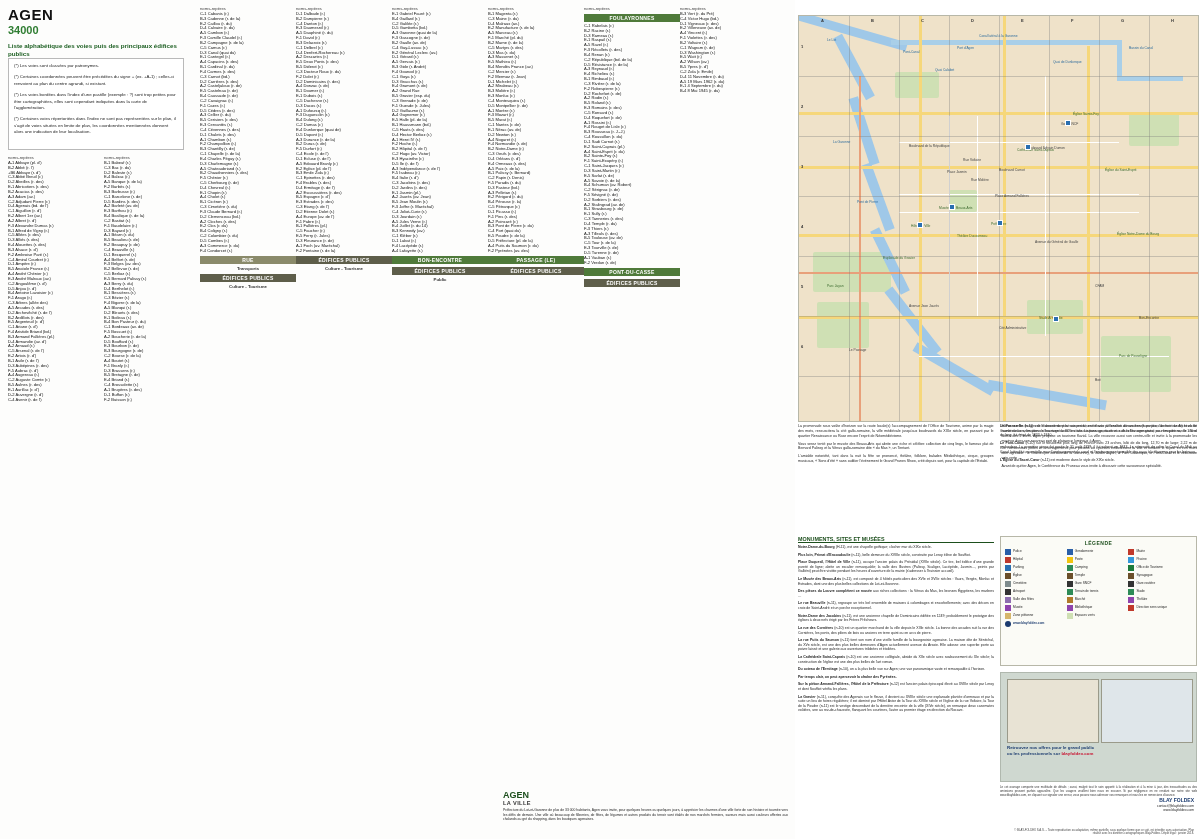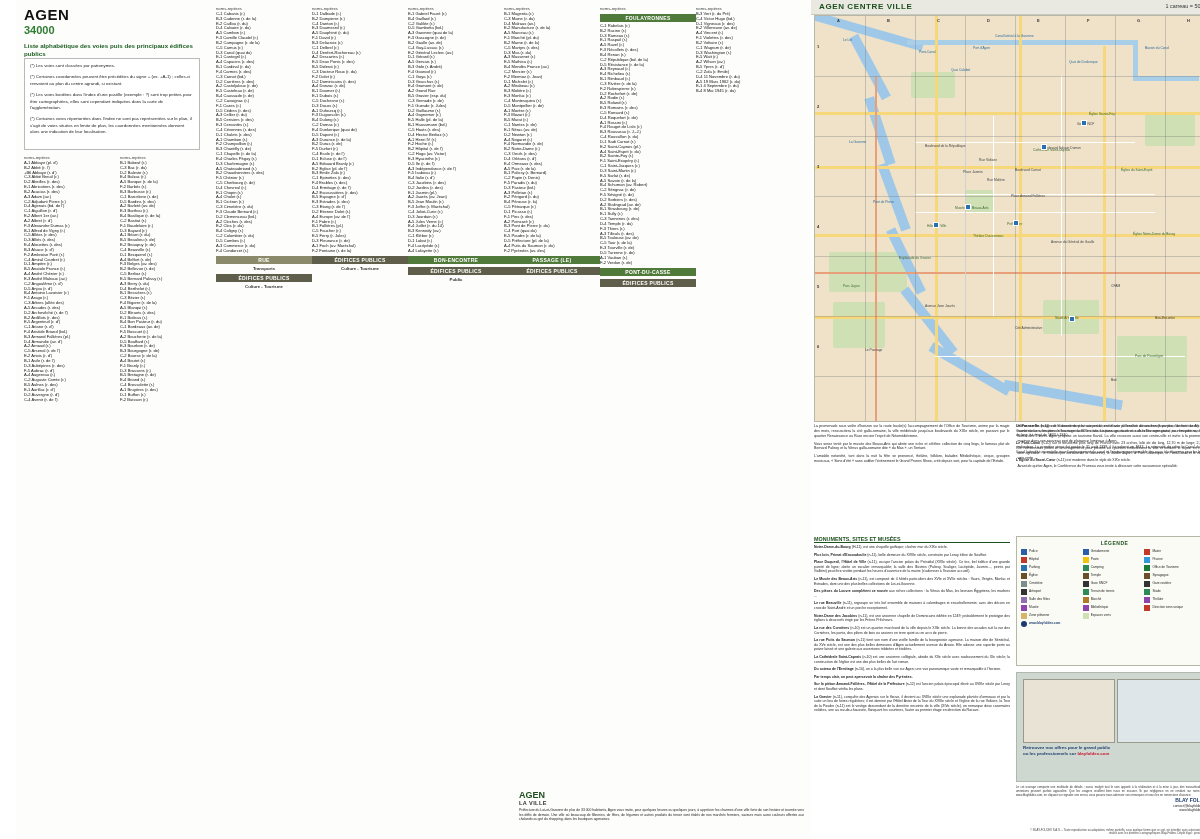--- a/index.html
+++ b/index.html
@@ -2,21 +2,21 @@
 <html><head>
 <meta charset="utf-8">
 <style>
   html,body{margin:0;padding:0;}
   body{
     width:1200px;height:839px;overflow:hidden;
     background:#ffffff;
     font-family:"Liberation Sans",sans-serif;
     color:#111;
   }
-  .page{position:relative;width:964px;height:839px;margin-left:16px;}
+  .page{position:relative;width:964px;height:839px;}
 
   
   .index-area{
     position:absolute;left:0;top:0;width:795px;height:839px;
     background:#fdfdfc;
     border-right:1px solid #cfcfcf;
   }
   .title-block{position:absolute;left:8px;top:6px;width:180px;}
   .city-name{font-size:15px;font-weight:bold;letter-spacing:.5px;color:#111;}
   .city-cp{font-size:11px;font-weight:bold;color:#2f7d32;margin-top:1px;}
@@ -576,24 +576,20 @@
     <div class="agen-ville">
       <div class="h1">AGEN</div>
       <div class="h2">LA VILLE</div>
     </div>
     <div style="position:absolute;left:503px;top:808px;width:285px;font-size:3.4px;line-height:1.35;text-align:justify;color:#222;">Préfecture du Lot-et-Garonne de plus de 33 000 habitants, Agen vous invite, pour quelques heures ou quelques jours, à apprécier les charmes d'une ville forte de son histoire et tournée vers les défis de demain. Une ville où beaucoup de flâneries, de fêtes, de légumes et autres produits du terroir sont étalés de nos marchés fermiers, saveurs mais aussi couleurs offertes aux chalands au gré du shopping, dans les boutiques agenaises.</div>
 
   </div>
 
   <div class="map-area">
 
-    <div class="map-header">
-      <div class="map-title">AGEN CENTRE VILLE</div>
-      <div class="map-scale">1 carreau = 500m</div>
-    </div>
 
     <div class="map-canvas">
 
       <div class="blockbuilt" style="left:0;top:0;width:399px;height:405px;"></div>
 
       <div class="greenpatch" style="left:14px;top:236px;width:78px;height:40px;"></div>
       <div class="greenpatch" style="left:18px;top:286px;width:52px;height:46px;"></div>
       <div class="greenpatch" style="left:228px;top:284px;width:56px;height:34px;"></div>
       <div class="greenpatch" style="left:302px;top:320px;width:70px;height:56px;"></div>
       <div class="greenpatch" style="left:330px;top:96px;width:50px;height:34px;"></div>

